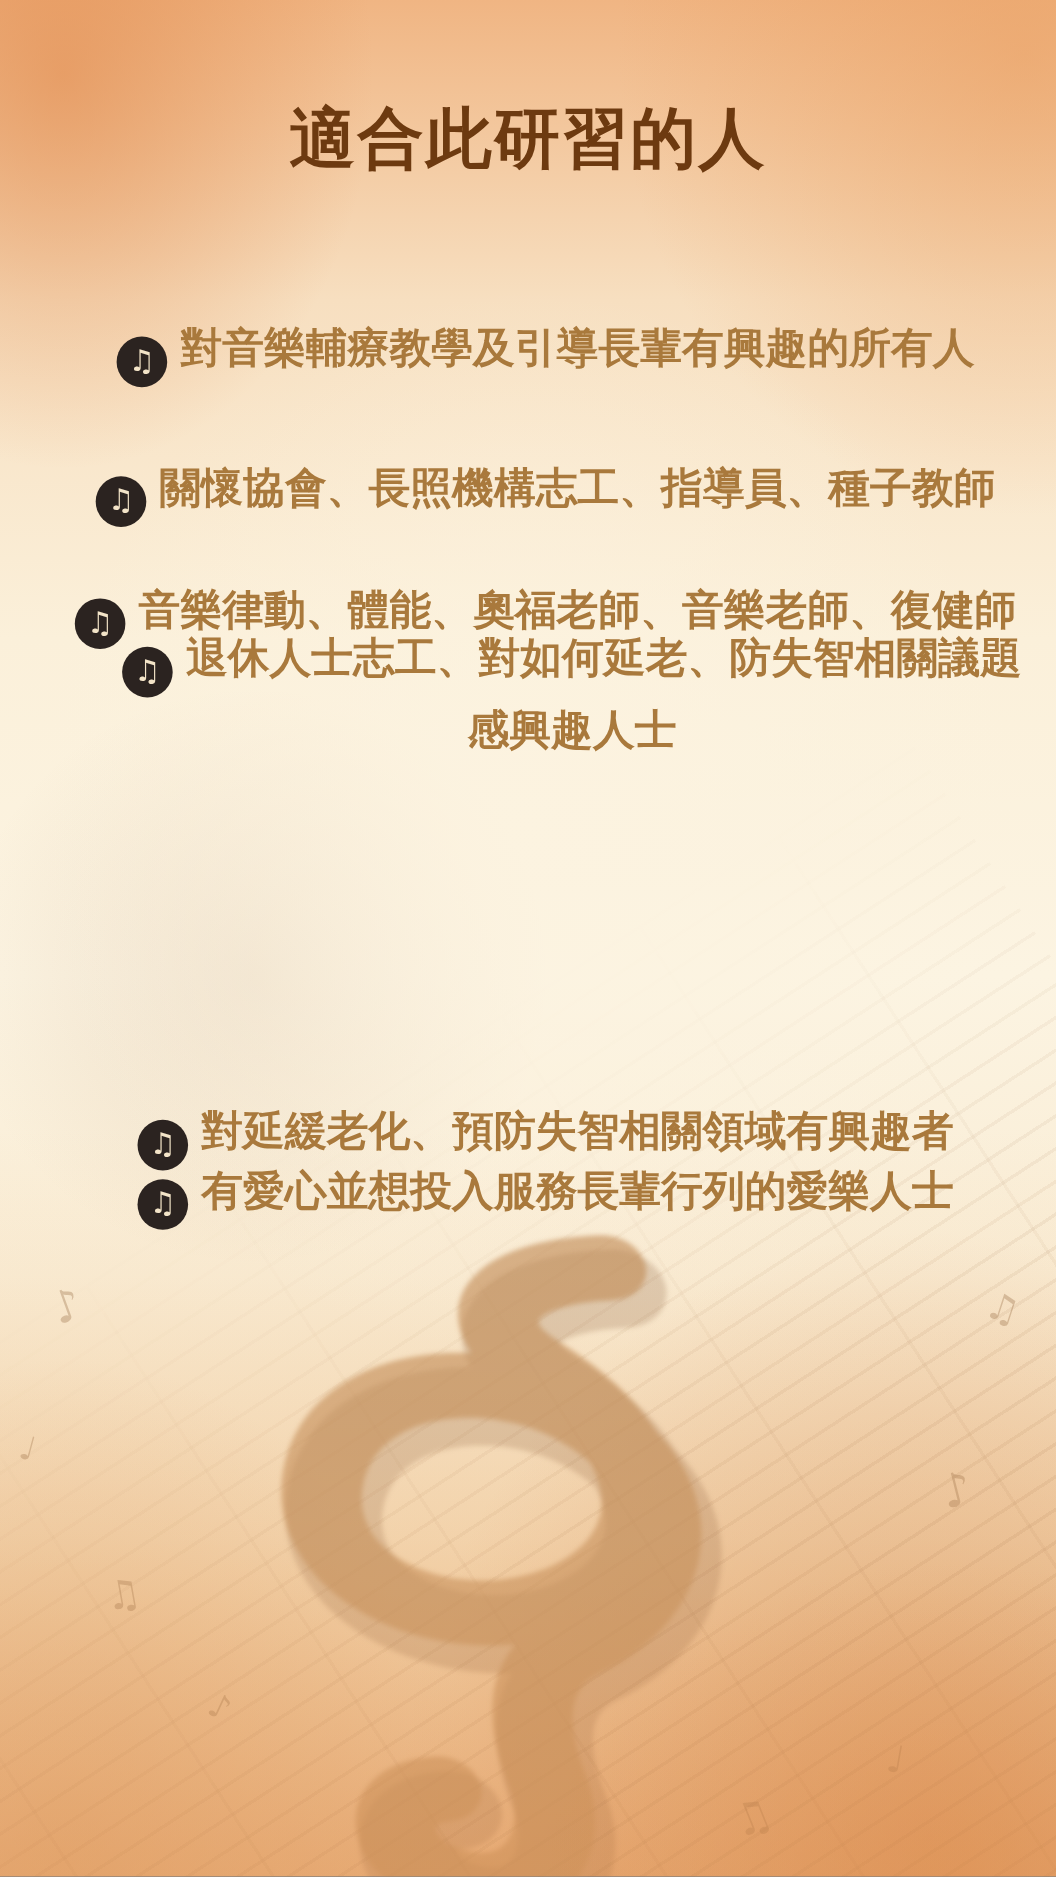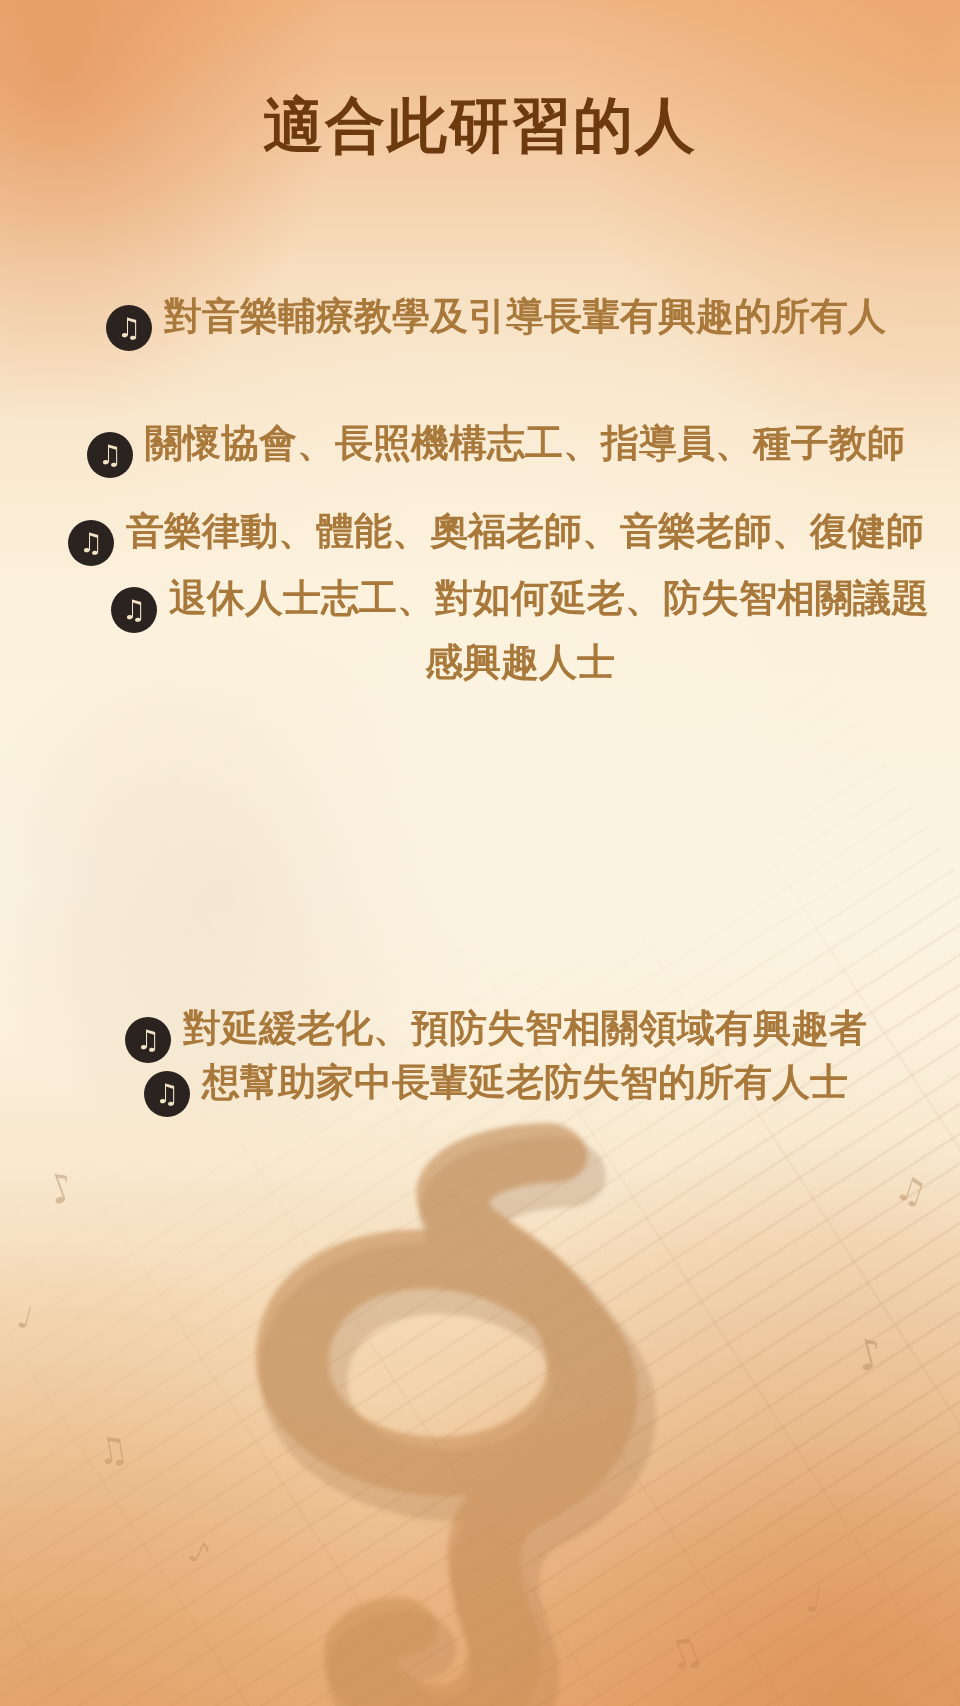--- a/index.html
+++ b/index.html
@@ -58,21 +58,21 @@
     text-align:center; color:#a9793c; font-weight:bold;
     font-size:38px; line-height:58px;padding-left:32px;
   }
   .bullet .note-badge {
     display:inline-block; width:46px; height:46px; border-radius:50%;
     background:#2b2320; color:#f3e4c8; font-size:27px; line-height:46px;
     text-align:center; vertical-align:-8px; margin-right:12px; font-weight:normal;
   }
   .b1{ top:287px; }
   .b2{ top:398px;margin-top:16px; }
-  .b3{ top:502px; }
+  .b3{ top:525px; }
   .b4{ top:569px; padding:0 68px;margin-left:40px; }
   .b5{ top:759px; }
   .b6{ top:847px; }
   .b7{ top:999px; }
   .b8{ top:1053px; }
 </style>
 </head>
 <body>
 
 <div class="stage">
@@ -109,16 +109,16 @@
   <div class="bullet b3">
     <span class="note-badge">♫</span><span>音樂律動、體能、奧福老師、音樂老師、復健師</span>
   </div>
   <div class="bullet b4">
     <span class="note-badge">♫</span><span>退休人士志工、對如何延老、防失智相關議題感興趣人士</span>
   </div>
   <div class="bullet b7">
     <span class="note-badge">♫</span><span>對延緩老化、預防失智相關領域有興趣者</span>
   </div>
   <div class="bullet b8">
-    <span class="note-badge">♫</span><span>想幫助家中長輩延老防失智的所有人士</span>
+    <span class="note-badge">♫</span><span>有愛心並想投入服務長輩行列的愛樂人士</span>
   </div>
 
 </div>
 
 </body></html>

